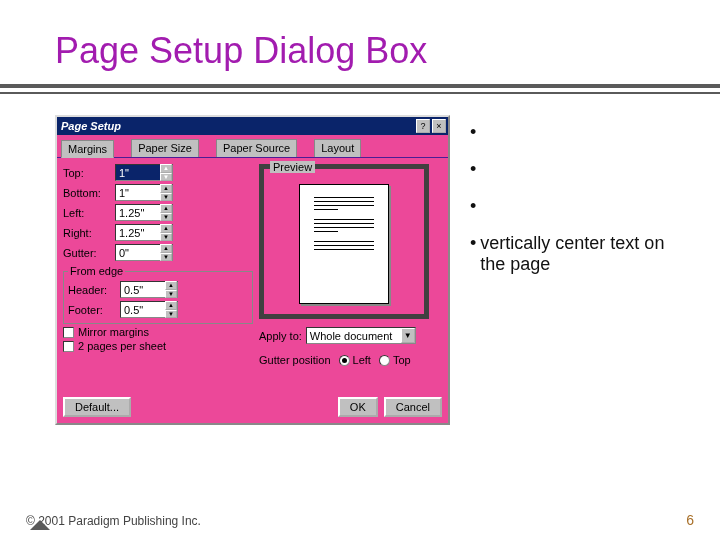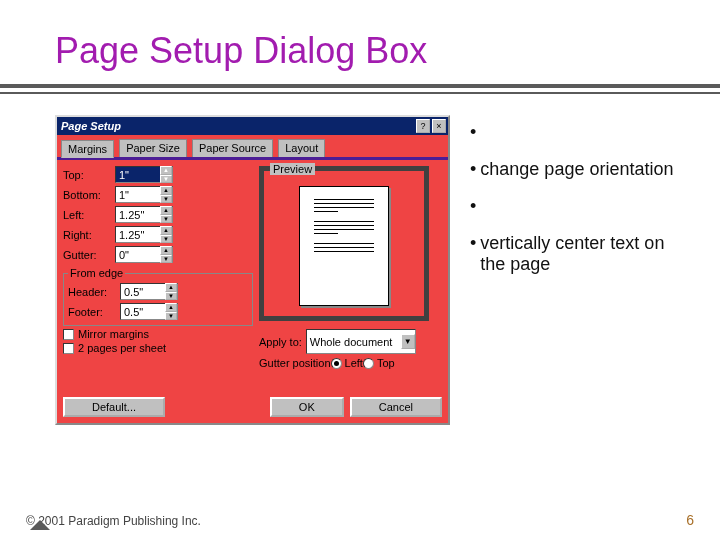--- a/index.html
+++ b/index.html
@@ -42,21 +42,21 @@
     border-right: 10px solid transparent;
     border-bottom: 10px solid #5a5a5a;
   }
   
   .dialog {
     position: absolute;
     left: 55px;
     top: 115px;
     width: 395px;
     height: 310px;
-    background: #ef4444;
+    background: #ec4899;
     border: 2px outset #ddd;
     font-family: "MS Sans Serif", Tahoma, sans-serif;
     font-size: 11px;
   }
   .titlebar {
     height: 18px;
     background: linear-gradient(#0a246a,#0a246a);
     color: #fff;
     display: flex;
     align-items: center;
@@ -70,22 +70,22 @@
     background: #c0c0c0;
     border: 1px outset #fff;
     font-size: 9px;
     line-height: 12px;
     text-align: center;
     color: #000;
   }
   .tabs {
     display: flex;
     padding: 4px 4px 0 4px;
-    gap: 4px;
-    border-bottom: 3px solid #4c1d95;
+    gap: 16px;
+    border-bottom: 1px solid #4c1d95;
   }
   .tab {
     padding: 2px 6px;
     background: #c0c0c0;
     border: 1px solid #888;
     border-bottom: none;
     font-size: 11px;
     margin-right: 1px;
     position: relative;
   }
@@ -145,35 +145,35 @@
     background: #fff;
     margin: 12px auto 0;
     border: 1px solid #000;
     box-shadow: 2px 2px 0 #888;
     padding: 12px 14px;
   }
   .page-preview .line { height:1px; background:#000; margin-bottom:3px;}
   .page-preview .line.short{ width:40%;}
   .applyto { display:flex; align-items:center; gap:4px; margin-top:8px; }
   .dropdown {
-    background:#fff; border:1px inset #888; height:25px;
+    background:#fff; border:1px inset #888; height:17px;
     display:flex; align-items:center; justify-content:space-between;
     padding-left:3px; font-size:11px; width:110px;
   }
   .dropdown .arr { width:14px;height:15px;background:#c0c0c0;border:1px outset #fff;text-align:center;font-size:8px;line-height:13px;}
-  .gutterpos { display:flex; align-items:center; margin-top:3px;}
+  .gutterpos { display:flex; align-items:center; gap:8px; margin-top:10px;}
   .radio { width:11px;height:11px;border-radius:50%;background:#fff;border:1px inset #888; display:inline-flex; align-items:center; justify-content:center;}
   .radio.checked::after{content:'';width:5px;height:5px;background:#000;border-radius:50%;}
   .dlg-buttons {
     position:absolute; bottom:6px; left:6px; right:6px;
     display:flex; justify-content:space-between; align-items:center;
   }
   .btn {
     background:#c0c0c0; border:2px outset #fff;
-    padding:2px 27px; font-size:11px;
+    padding:2px 10px; font-size:11px;
   }
   .btn-row{ display:flex; gap:6px;justify-content:center;}
   
   .bullets {
     position:absolute;
     left: 470px;
     top: 122px;
     width: 220px;
   }
   .bullets .item { margin-bottom: 16px; font-size:18px; color:#111; display:flex;}
@@ -344,21 +344,20 @@
     </div>
   </div>
 </div>
 
 <div class="bullets">
   <div class="item">
       <span class="dot">•</span>
     </div>
   <div class="item">
       <span class="dot">•</span>
-      <span>change page orientation</span>
     </div>
   <div class="item">
       <span class="dot">•</span>
     </div>
   <div class="item">
       <span class="dot">•</span>
       <span>vertically center text on the page</span>
     </div>
 </div>
 

